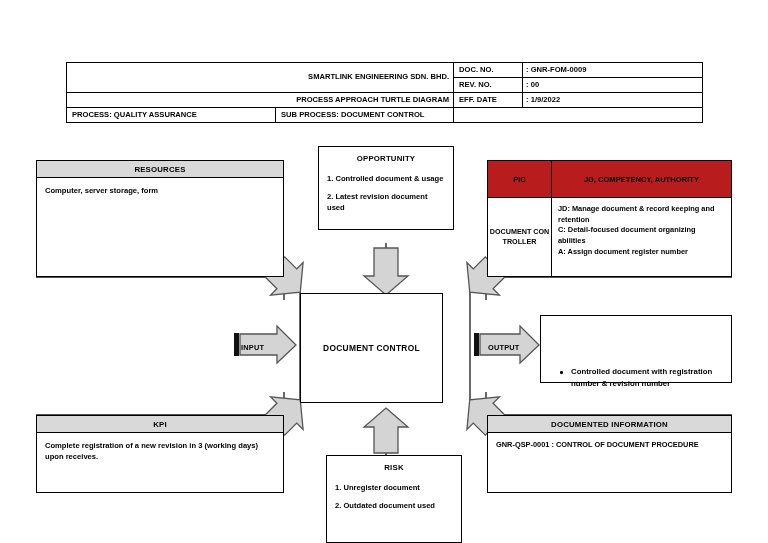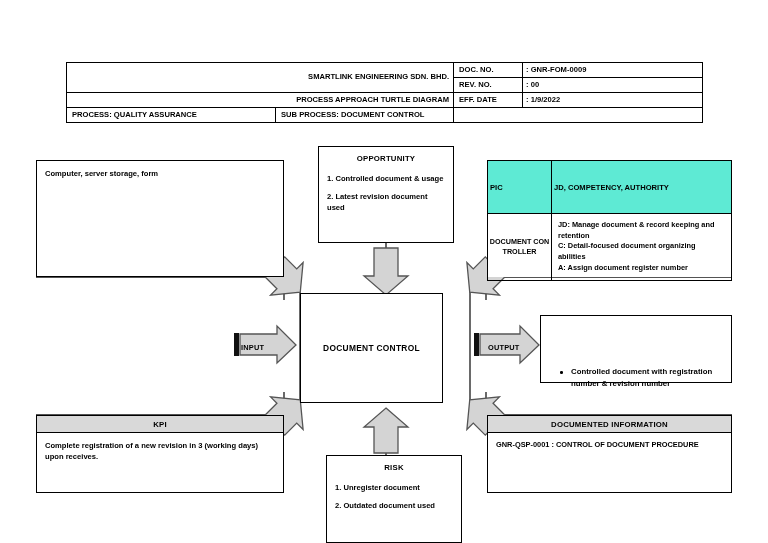--- a/index.html
+++ b/index.html
@@ -91,21 +91,21 @@
     left: -11px;
     top: 5px;
     width: 2.6px;
     height: 2.6px;
     background: #000;
     border-radius: 50%;
   }
 
   
   #resources-box { left: 36px;  top: 160px; width: 248px; height: 117px; }
-  #opportunity-box { left: 318px; top: 146px; width: 136px; height: 97px; }
+  #opportunity-box { left: 318px; top: 146px; width: 136px; height: 84px; }
   #pic-table   { left: 487px; top: 160px; width: 245px; height: 117px; }
 
   #input-box   { left: 48px;  top: 315px; width: 184px; height: 68px; }
   #center-box  { left: 300px; top: 293px; width: 143px; height: 110px; }
   #output-box  { left: 540px; top: 315px; width: 192px; height: 68px; }
 
   #kpi-box     { left: 36px;  top: 415px; width: 248px; height: 78px; }
   #risk-box    { left: 326px; top: 455px; width: 136px; height: 88px; }
   #docinfo-box { left: 487px; top: 415px; width: 245px; height: 78px; }
 
@@ -135,26 +135,26 @@
     width: 100%;
     height: 100%;
     border-collapse: collapse;
     table-layout: fixed;
   }
   .pic-tbl th, .pic-tbl td {
     border: 1.4px solid #000;
     vertical-align: middle;
   }
   .pic-tbl th {
-    background: #5eead4;
+    background: #b91c1c;
     font-size: 7.6px;
     font-weight: bold;
     height: 16px;
-    padding: 18px 2px;
-    text-align: left;
+    padding: 10px 2px;
+    text-align: center;
   }
   .pic-tbl td.pic-name {
     text-align: center;
     font-size: 7.2px;
     font-weight: bold;
     line-height: 1.35;
     padding: 2px 1px;
     word-break: break-all;
   }
   .pic-tbl td.pic-jd {
@@ -266,20 +266,21 @@
     <g>
       <rect x="474" y="333" width="5" height="23" fill="#111111"></rect>
       <polygon points="480,334 520,334 520,326 539,345 520,363 520,355 480,355" fill="#d4d4d4" stroke="#555555" stroke-width="1.3"></polygon>
     </g>
   </svg>
 
   <span class="arrow-label" id="input-label">INPUT</span>
   <span class="arrow-label" id="output-label">OUTPUT</span>
 
   <div class="box" id="resources-box">
+    <div class="box-hd">RESOURCES</div>
     <div class="box-bd">Computer, server storage, form</div>
   </div>
 
   <div class="box" id="opportunity-box">
     <div class="box-bd" style="padding-top:6px;">
       <div class="plain-title">OPPORTUNITY</div>
       <p>1. Controlled document &amp; usage</p>
       <p>2. Latest revision document used</p>
     </div>
   </div>

